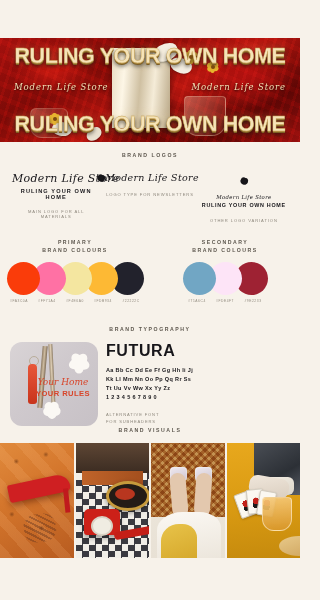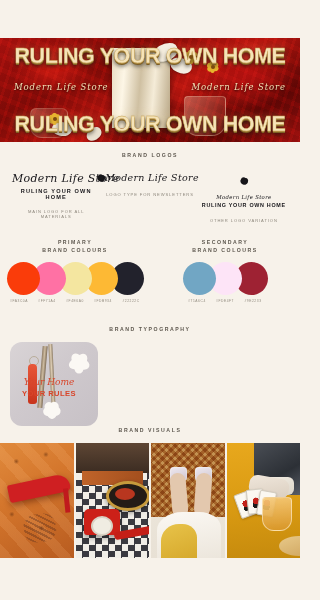--- a/index.html
+++ b/index.html
@@ -185,21 +185,21 @@
     position:absolute; left:19px; top:14px; width:10px; height:10px;
     border:1.4px solid #b9ad9a; border-radius:50%;
   }
   .mock-fl{ position:absolute; }
   .mock-fl i{
     position:absolute; left:50%; top:50%; background:#fbf8f4;
     border-radius:50%; transform-origin:50% 0%;
   }
   .mfl1{ right:6px;  top:8px;  width:26px; height:26px; }
   .mfl2{ left:30px;  bottom:4px; width:24px; height:24px; }
-  .mock-txt{ position:absolute; left:10px; top:36px; width:58px; text-align:center; }
+  .mock-txt{ position:absolute; left:24px; top:36px; width:58px; text-align:center; }
   .mock-txt .m1{
     font-family:"DejaVu Serif", serif; font-style:italic;
     font-size:9px; color:#d8452a; line-height:1;
   }
   .mock-txt .m2{
     font-size:7.6px; font-weight:bold; letter-spacing:.4px;
     color:#d8452a; margin-top:2px;
   }
 
   .font-col{ flex:1; }
@@ -514,20 +514,33 @@
           <i style="width: 9.6px; height: 12.48px; margin-left: -4.8px; transform-origin: 50% 0%; transform: rotate(216deg) translateY(-3.12px);"></i>
           <i style="width: 9.6px; height: 12.48px; margin-left: -4.8px; transform-origin: 50% 0%; transform: rotate(288deg) translateY(-3.12px);"></i>
         </div>
       <div class="mock-txt">
         <div class="m1">Your Home</div>
         <div class="m2">YOUR RULES</div>
       </div>
     </div>
 
 
+    <div class="font-col">
+      <div class="font-name-sans">FUTURA</div>
+      <div class="alpha alpha-sans">
+          <div>Aa Bb Cc Dd Ee Ff Gg Hh Ii Jj</div>
+          <div>Kk Ll Mm Nn Oo Pp Qq Rr Ss</div>
+          <div>Tt Uu Vv Ww Xx Yy Zz</div>
+          <div>1 2 3 4 5 6 7 8 9 0</div>
+        </div>
+      <div class="font-note">
+        <div>ALTERNATIVE FONT</div>
+        <div>FOR SUBHEADERS</div>
+      </div>
+    </div>
 
   </div>
 </div>
 
 <div class="visuals">
   <div class="sec-head">BRAND VISUALS</div>
   <div class="vis-row">
 
     <div class="vis v1">
       <div class="heel"></div>

